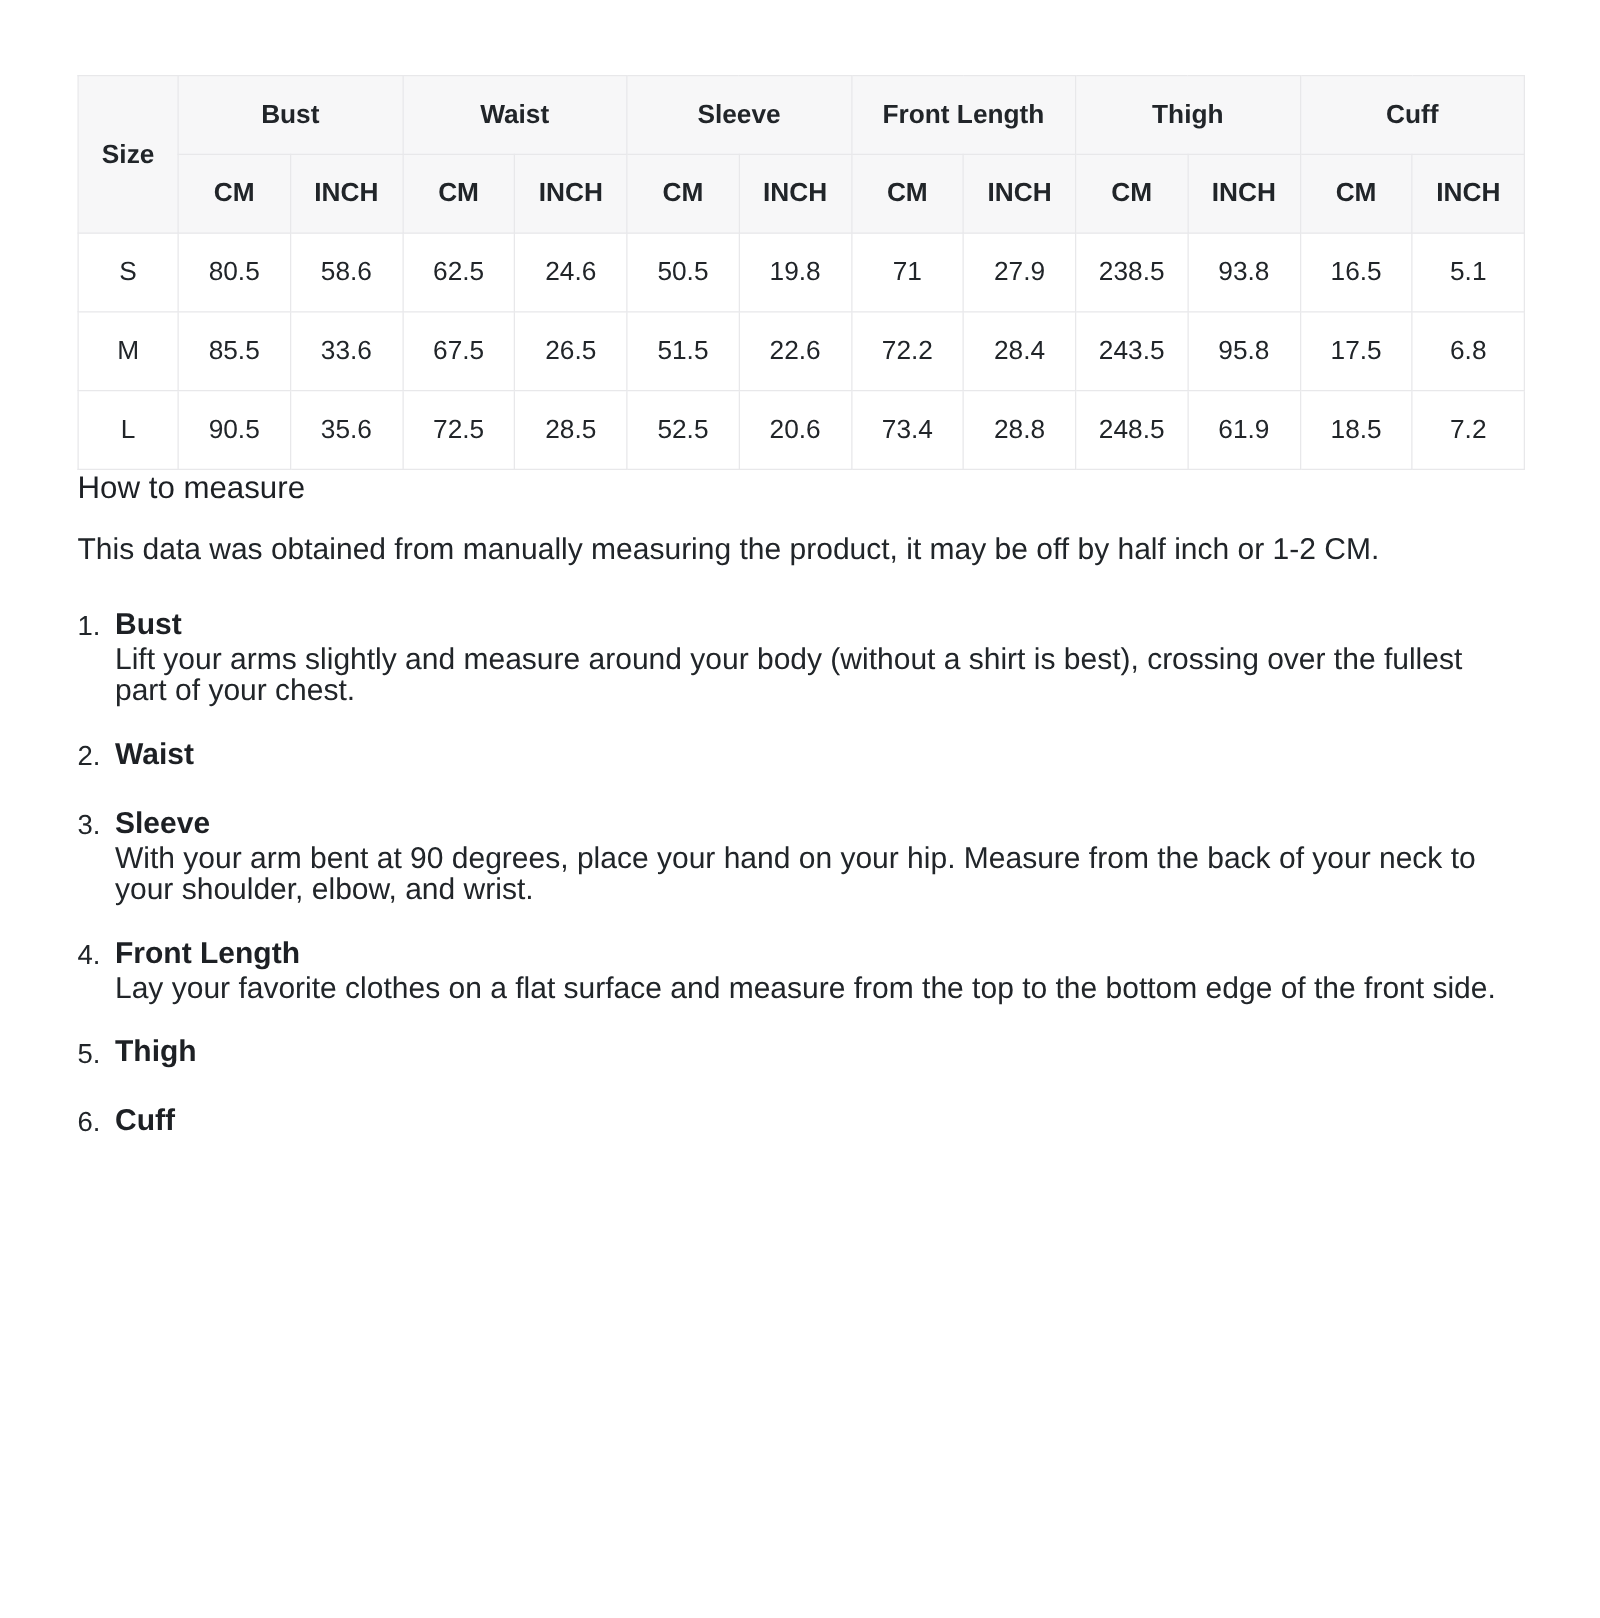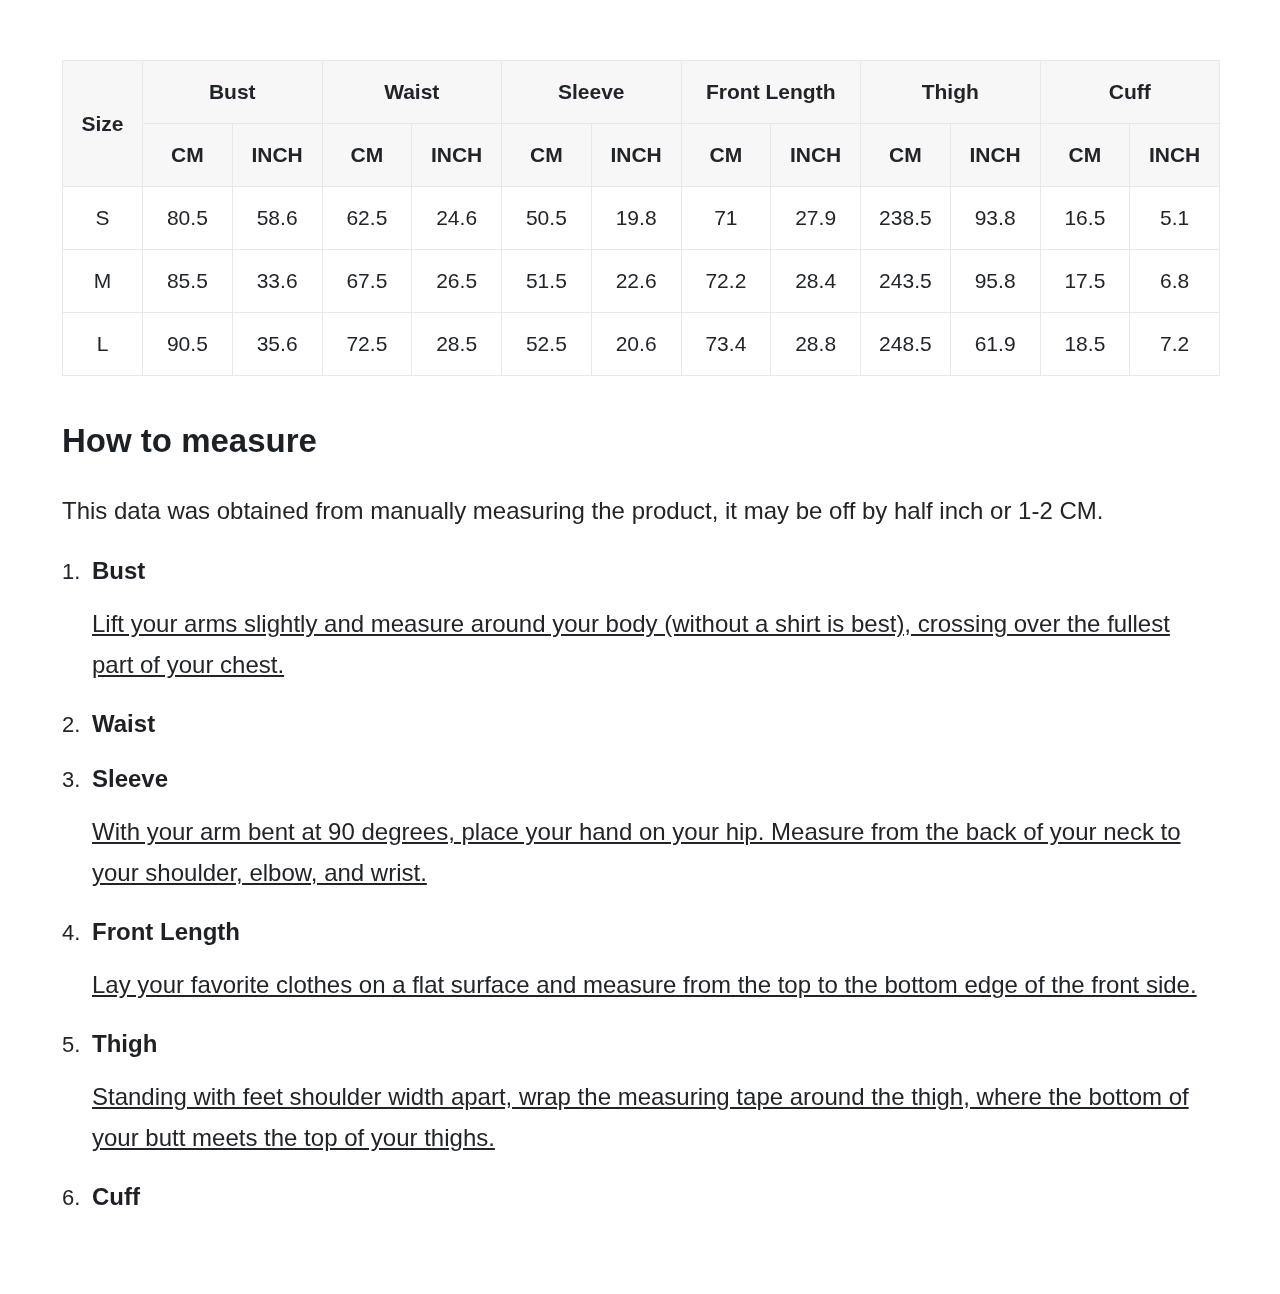--- a/index.html
+++ b/index.html
@@ -30,27 +30,26 @@
     background: #f7f7f8;
     font-weight: 700;
   }
   .size-table tbody td {
     background: #ffffff;
     font-weight: 400;
   }
 
   
   .section-title {
-    margin-top: 46px;
-    font-size: 33px;
-    font-weight: 700;
+    font-size: 25px;
+    font-weight: 400;
     color: #1d2024;
   }
   .section-intro {
-    margin-top: 33px;
+    margin-top: 17px;
     font-size: 24px;
     line-height: 35px;
     max-width: 1160px;
   }
   .measure-list { margin-top: 28px; }
   .measure-item {
     display: flex;
     align-items: flex-start;
     margin-top: 24px;
   }
@@ -63,25 +62,23 @@
     color: #212529;
   }
   .item-body { flex: 1 1 auto; min-width: 0; }
   .item-title {
     font-size: 24px;
     font-weight: 700;
     line-height: 30px;
     color: #1d2024;
   }
   .item-desc {
-    margin-top: 17px;
     font-size: 24px;
-    line-height: 41px;
+    line-height: 25px;
     max-width: 1122px;
-    text-decoration: underline;
   }
 </style>
 </head>
 <body>
 
 <div class="page">
 
   <table class="size-table">
     <colgroup id="table-cols">
         <col style="width: 80px;">
@@ -201,21 +198,20 @@
         <span class="item-number">4.</span>
         <div class="item-body">
           <div class="item-title">Front Length</div>
           <div class="item-desc">Lay your favorite clothes on a flat surface and measure from the top to the bottom edge of the front side.</div>
         </div>
       </div>
       <div class="measure-item">
         <span class="item-number">5.</span>
         <div class="item-body">
           <div class="item-title">Thigh</div>
-          <div class="item-desc">Standing with feet shoulder width apart, wrap the measuring tape around the thigh, where the bottom of your butt meets the top of your thighs.</div>
         </div>
       </div>
       <div class="measure-item">
         <span class="item-number">6.</span>
         <div class="item-body">
           <div class="item-title">Cuff</div>
         </div>
       </div>
     </div>
 

